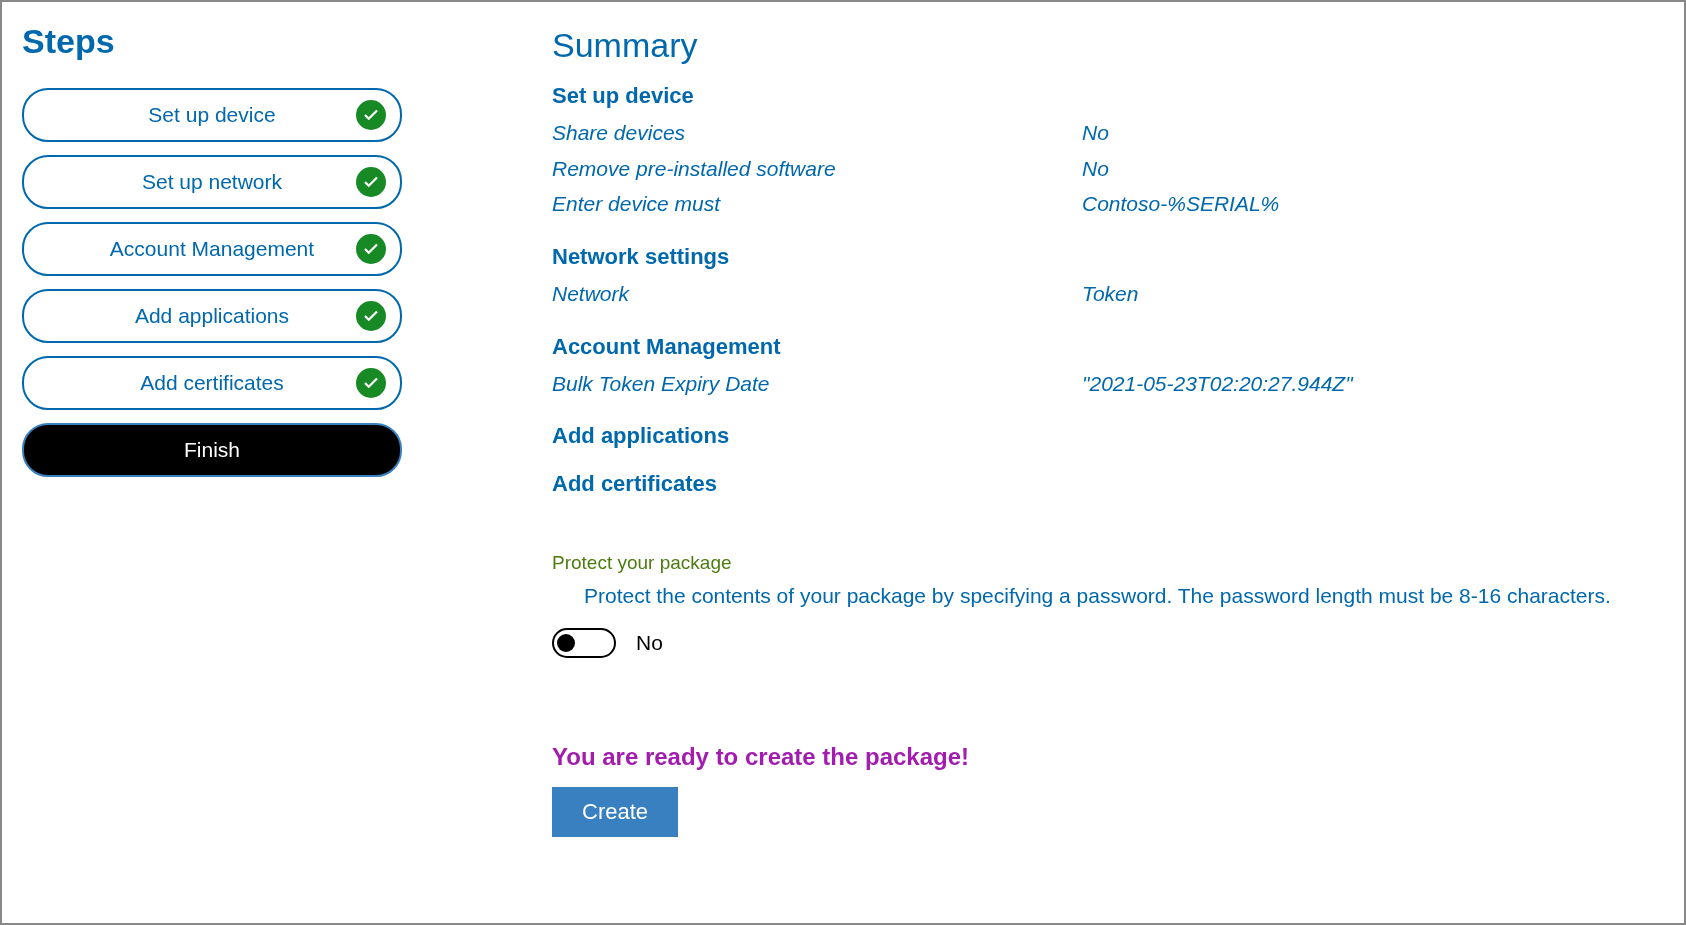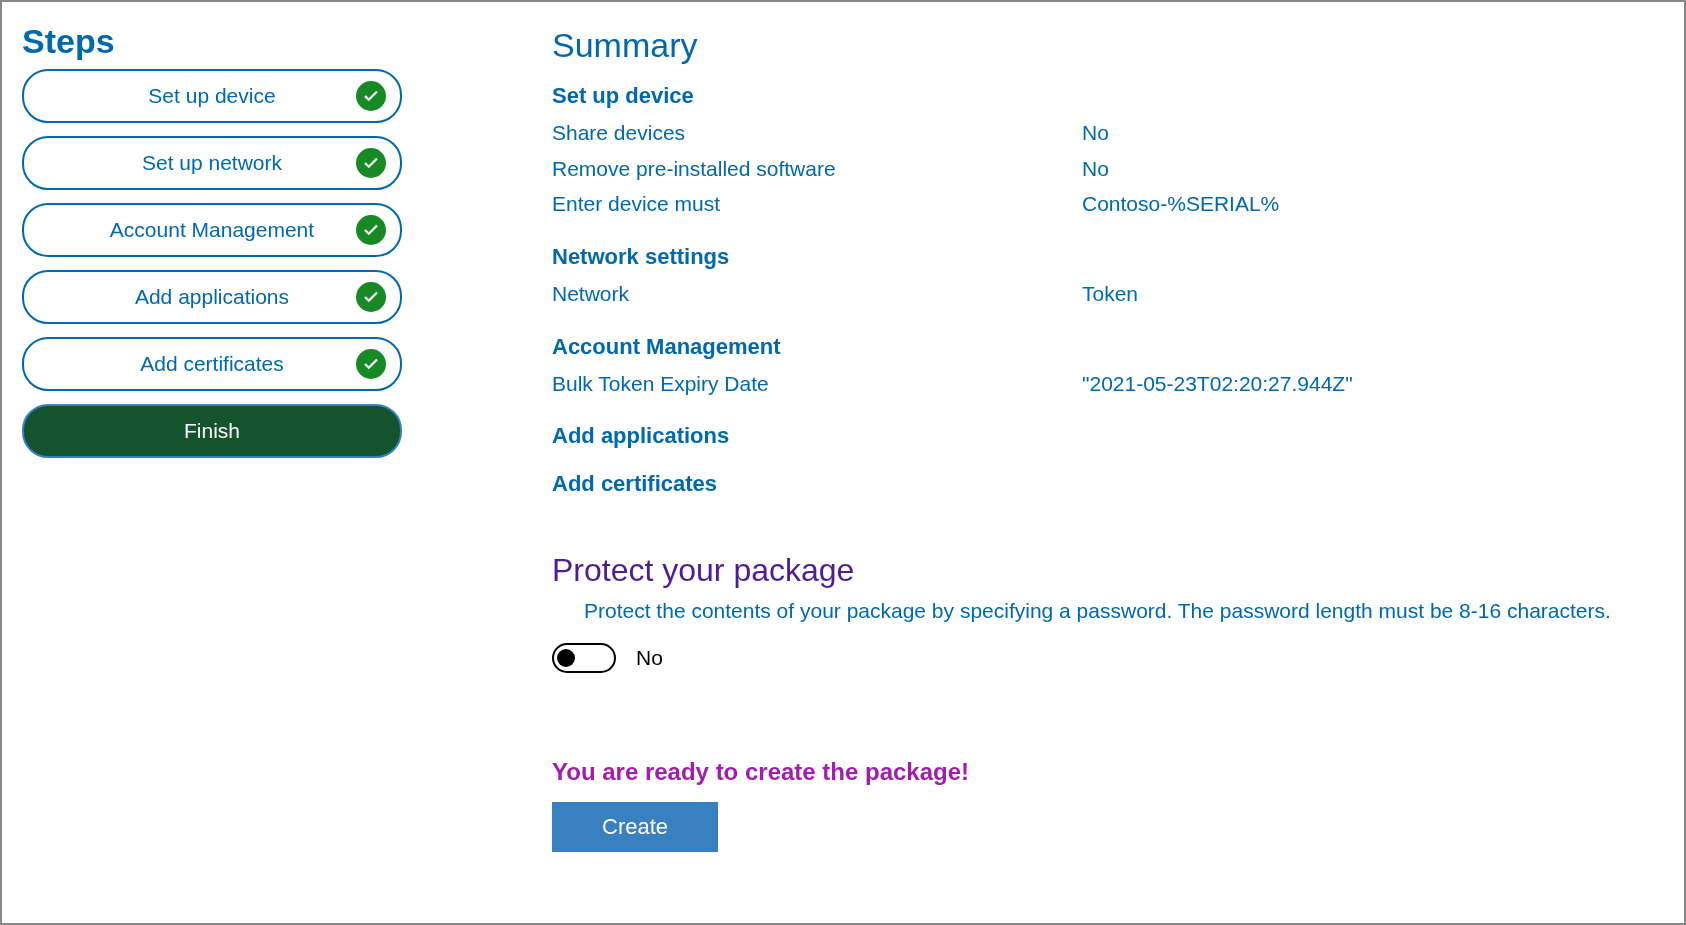--- a/index.html
+++ b/index.html
@@ -22,38 +22,38 @@
       align-items: flex-start;
     }
     .sidebar {
       width: 380px;
       flex-shrink: 0;
     }
     .sidebar-title {
       font-size: 34px;
       font-weight: 600;
       color: #0068ad;
-      margin-bottom: 8px;
+      margin-bottom: 27px;
     }
     .step-item {
       display: flex;
       align-items: center;
       justify-content: center;
       position: relative;
       border: 2px solid #0068ad;
       border-radius: 26px;
       height: 54px;
       margin-bottom: 13px;
       color: #0068ad;
       font-size: 21px;
       cursor: pointer;
       background: #fff;
     }
     .step-item.active {
-      background: #14532d;
+      background: #000000;
       color: #fff;
       border-color: #3980c0;
     }
     .step-check {
       position: absolute;
       right: 14px;
       width: 30px;
       height: 30px;
       border-radius: 50%;
       background: #178a25;
@@ -86,32 +86,33 @@
       margin-bottom: 6px;
     }
     .section-title.first {
       margin-top: 0;
     }
     .row {
       display: flex;
       font-size: 21px;
       color: #0068ad;
       line-height: 1.7;
+      font-style: italic;
     }
     .row-label {
       width: 530px;
       flex-shrink: 0;
     }
     .row-value {
       flex: 1;
     }
     .protect-title {
-      font-size: 32px;
+      font-size: 19px;
       font-weight: 400;
-      color: #4c1d95;
+      color: #4d7c0f;
       margin-top: 55px;
       margin-bottom: 10px;
     }
     .protect-desc {
       font-size: 21px;
       color: #0068ad;
       margin-bottom: 20px;
       margin-left: 32px;
     }
     .toggle-row {
@@ -147,21 +148,21 @@
       font-weight: 600;
       color: #a21caf;
       margin-top: 85px;
       margin-bottom: 16px;
     }
     .create-btn {
       background: #3980c0;
       color: #fff;
       border: none;
       font-size: 22px;
-      padding: 12px 50px;
+      padding: 12px 30px;
       cursor: pointer;
       font-family: inherit;
     }
   </style>
 </head>
 <body>
 
 <div class="container">
   <div class="sidebar">
     <div class="sidebar-title">Steps</div>

